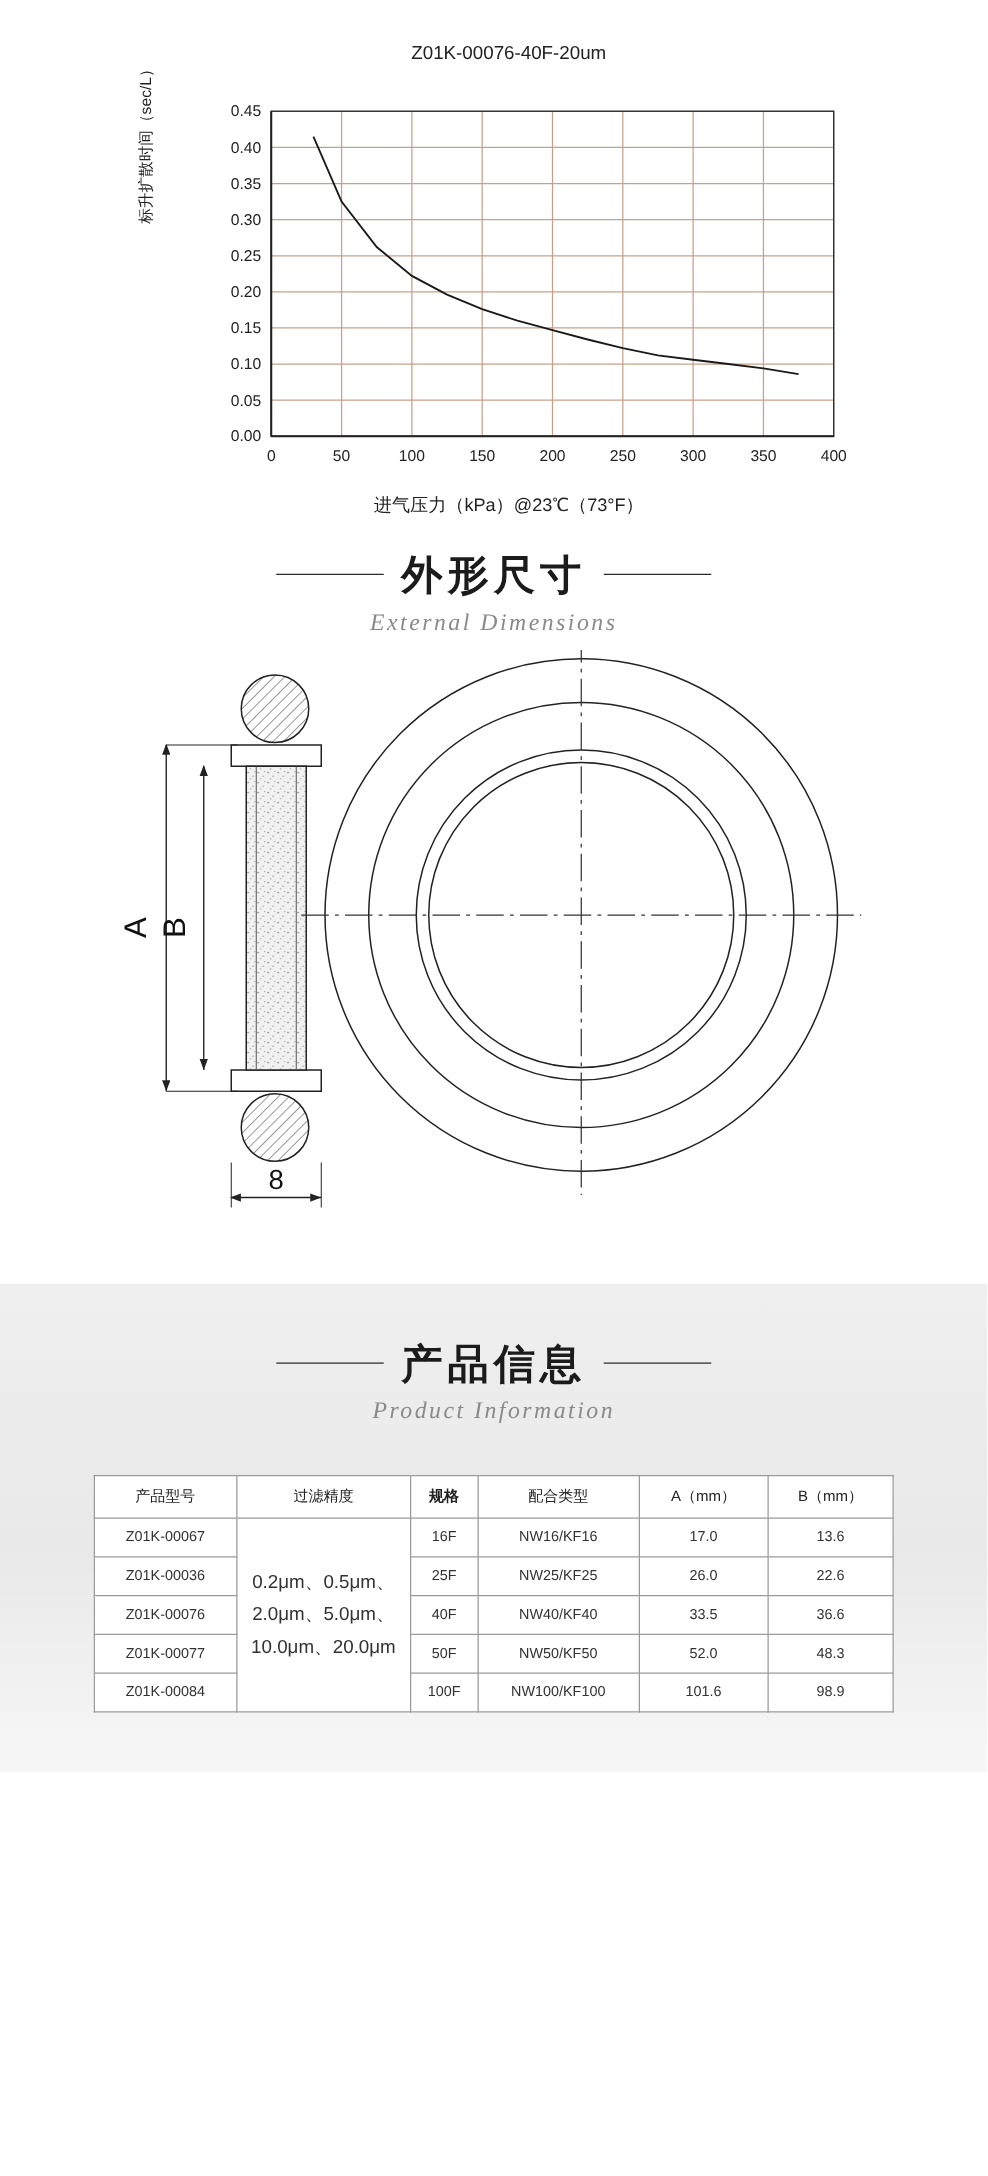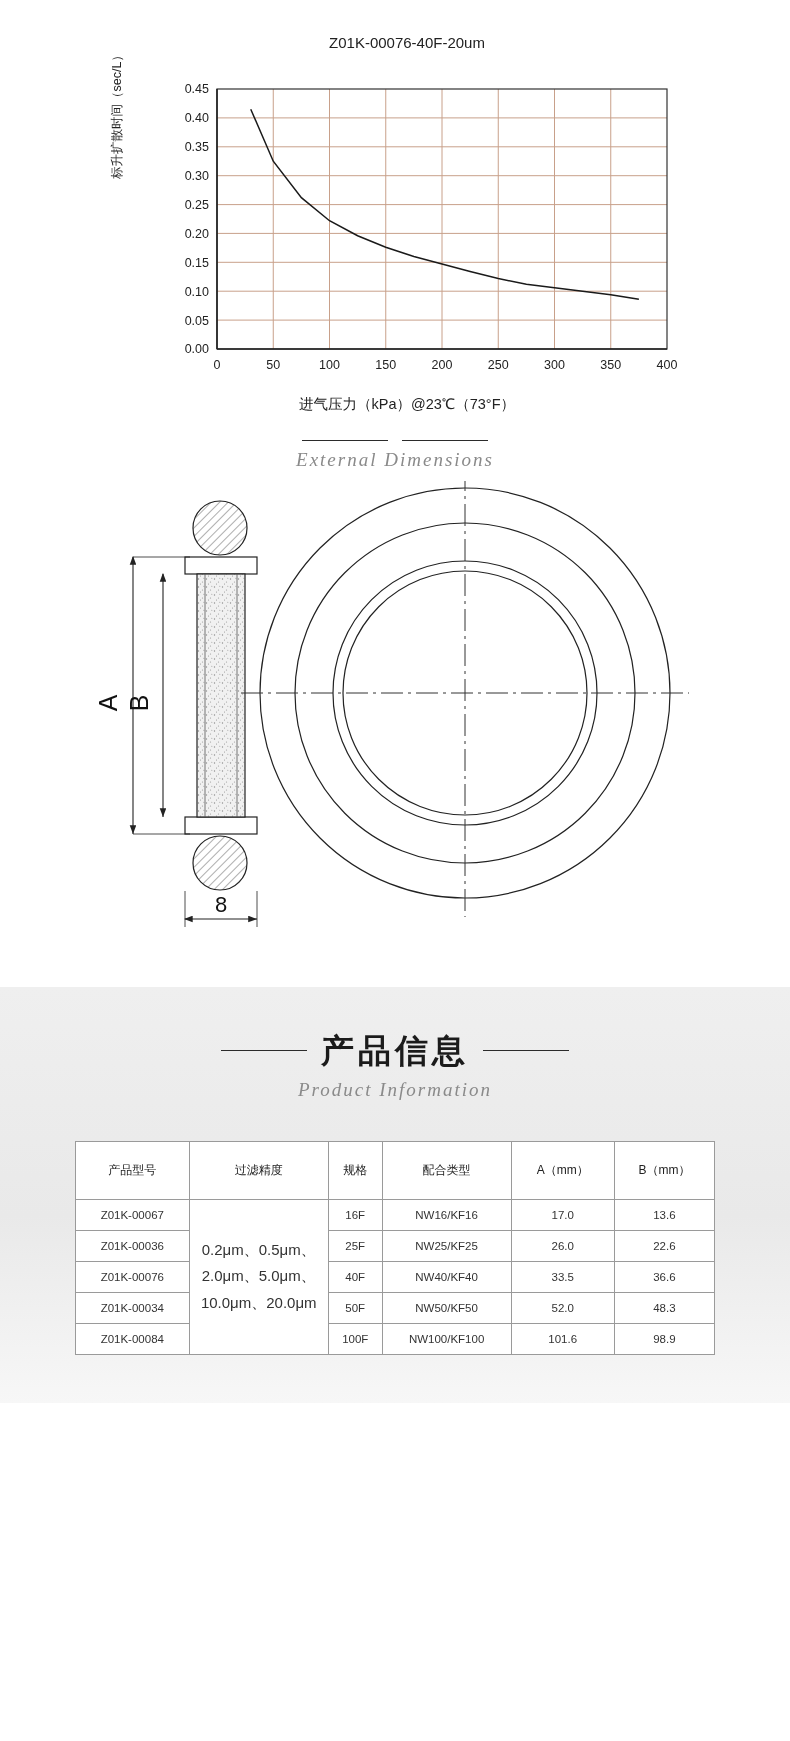--- a/index.html
+++ b/index.html
@@ -82,21 +82,21 @@
     border: 1px solid #9a9a9a;
     text-align: center;
     padding: 9px 4px;
     font-weight: normal;
     white-space: pre-line;
   }
   table.spec thead th {
     background: #fff;
     font-size: 12px;
     color: #222;
-    padding: 20px 4px;
+    padding: 8px 4px;
   }
   table.spec td.model { text-align: center; }
   table.spec td.precision {
     font-size: 15px; line-height: 1.75; color: #333;
   }
 </style>
 </head>
 <body>
 
 <div class="page">
@@ -164,20 +164,21 @@
 
       <div class="ylabel">标升扩散时间（sec/L）</div>
     </div>
 
     <div class="xlabel">进气压力（kPa）@23℃（73°F）</div>
   </div>
 
   <div class="section-head dims-block">
     <div class="sec-title-row">
       <span class="sec-rule"></span>
+      <span class="sec-title">外形尺寸</span>
       <span class="sec-rule"></span>
     </div>
     <div class="sec-sub">External Dimensions</div>
   </div>
 
   <div class="dims-wrap">
     <svg width="700" height="480" viewBox="0 0 700 480">
       <defs>
         <pattern id="hatch" width="6" height="6" patternUnits="userSpaceOnUse" patternTransform="rotate(45)">
           <line x1="0" y1="0" x2="0" y2="6" stroke="#333" stroke-width="0.8"></line>
@@ -253,21 +254,21 @@
       </div>
       <div class="sec-sub">Product Information</div>
     </div>
 
     <div class="table-wrap">
       <table class="spec">
         <thead>
           <tr>
             <th style="width:110px;">产品型号</th>
             <th style="width:135px;">过滤精度</th>
-            <th style="width:52px;">规格</th>
+            <th style="width:52px;font-weight:bold;">规格</th>
             <th style="width:125px;">配合类型</th>
             <th style="width:100px;">A（mm）</th>
             <th style="width:97px;">B（mm）</th>
           </tr>
         </thead>
         <tbody>
           <tr>
             <td class="model">Z01K-00067</td>
             <td class="precision" rowspan="5">0.2μm、0.5μm、
 2.0μm、5.0μm、
@@ -285,21 +286,21 @@
             <td>22.6</td>
           </tr>
           <tr>
             <td class="model">Z01K-00076</td>
             <td>40F</td>
             <td>NW40/KF40</td>
             <td>33.5</td>
             <td>36.6</td>
           </tr>
           <tr>
-            <td class="model">Z01K-00034</td>
+            <td class="model">Z01K-00077</td>
             <td>50F</td>
             <td>NW50/KF50</td>
             <td>52.0</td>
             <td>48.3</td>
           </tr>
           <tr>
             <td class="model">Z01K-00084</td>
             <td>100F</td>
             <td>NW100/KF100</td>
             <td>101.6</td>

